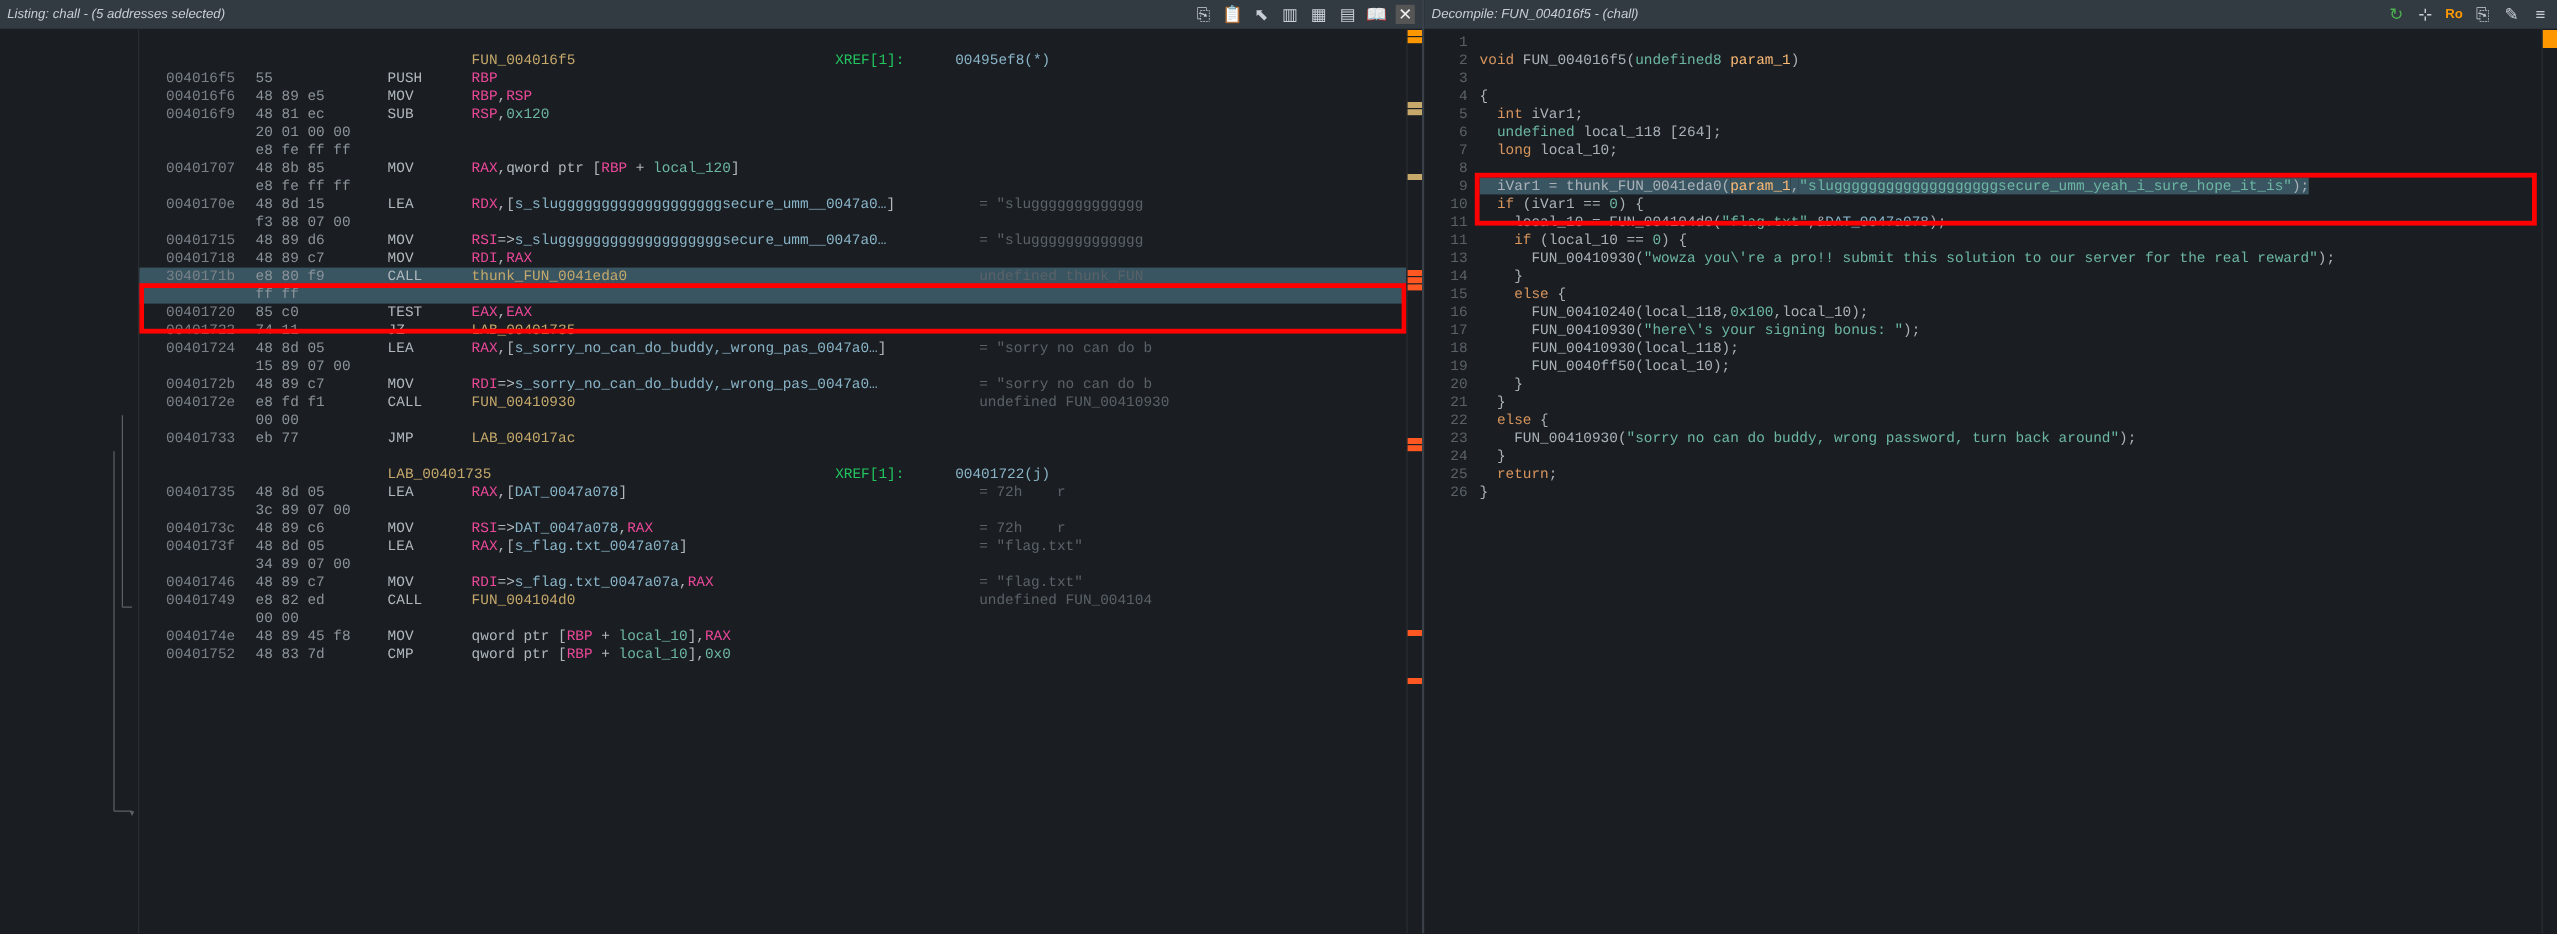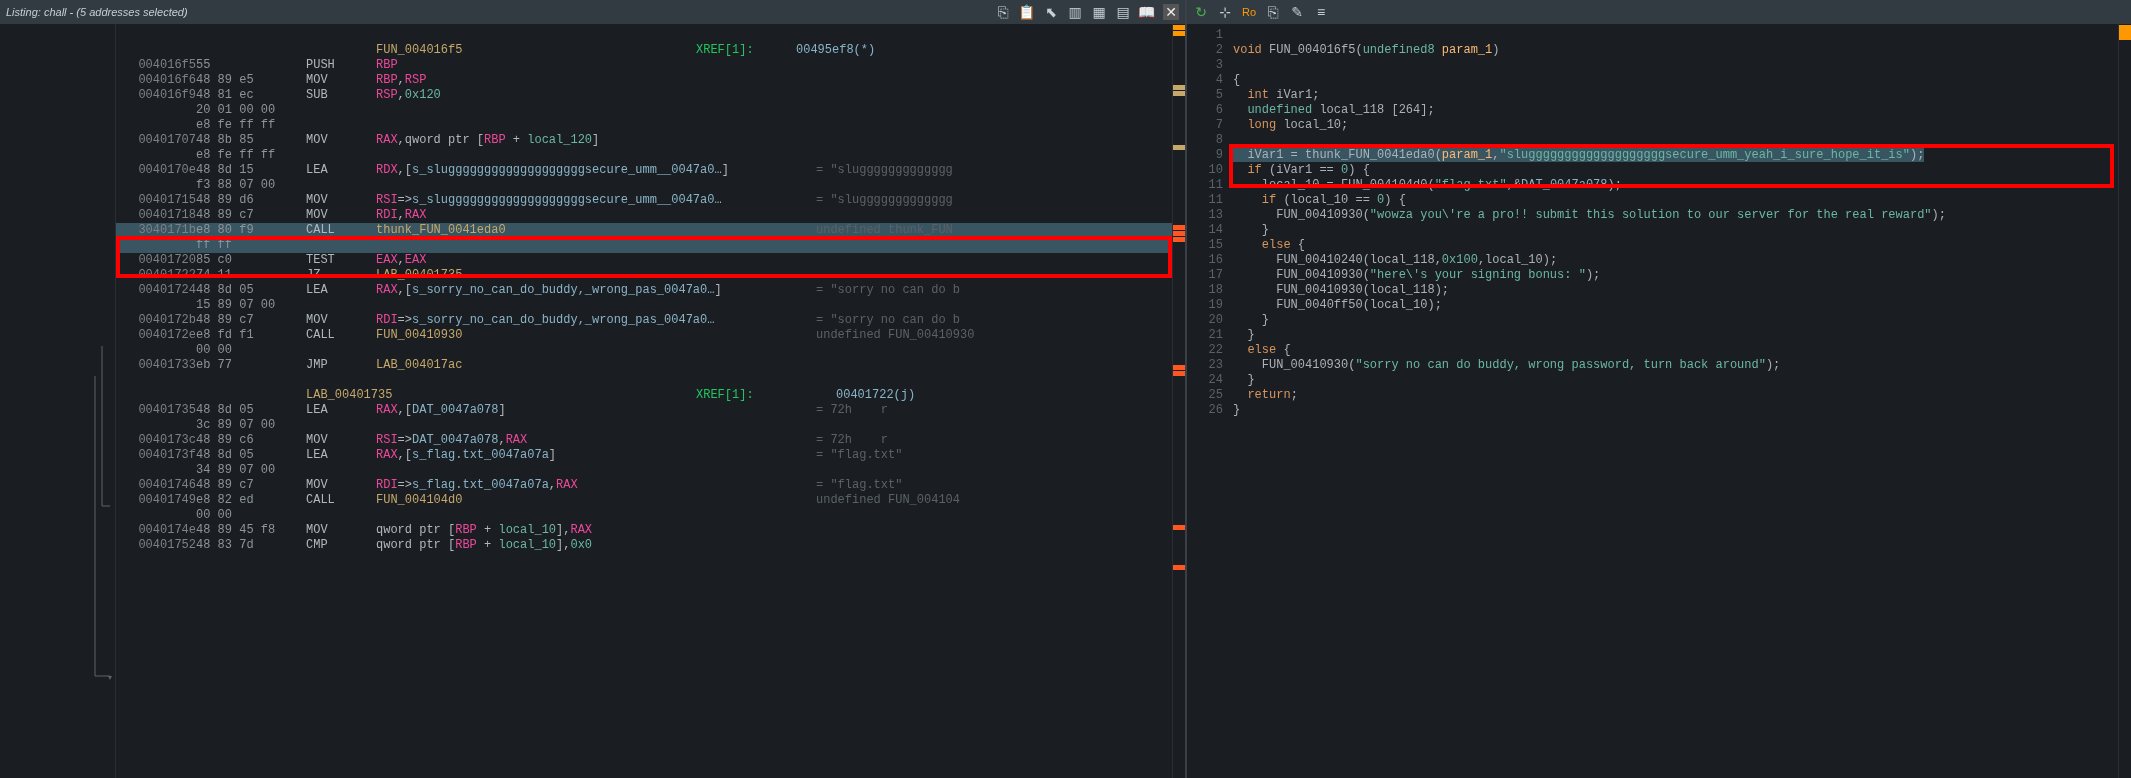--- a/index.html
+++ b/index.html
@@ -18,21 +18,21 @@
 .gutter{width:115px;background:#1a1e23;border-right:1px solid #2a2e33;position:relative}
 .gutter-lines{position:absolute;left:90px;top:0;bottom:0;width:25px}
 .gutter-lines svg{width:100%;height:100%}
 .code-area{flex:1;overflow:hidden;position:relative}
 .marker-strip{width:12px;background:#1a1e23;border-left:1px solid #2a2e33;display:flex;flex-direction:column}
 .marker-strip .mk{width:100%;height:4px;margin:1px 0}
 .code-lines{padding:4px 0 0 0}
 .cl{height:15px;line-height:15px;white-space:pre;position:relative}
 .cl.sel{background:#3a5562}
 .hl-box{position:absolute;border:4px solid #ff0000;pointer-events:none;z-index:10}
-.addr{color:#7a8288;display:inline-block;width:80px;text-align:right;margin-right:0}
+.addr{color:#7a8288;display:inline-block;width:80px;text-align:right;margin-right:17px}
 .bytes{color:#8c949a;display:inline-block;width:110px}
 .mnem{color:#b0b8be;display:inline-block;width:70px}
 .op{color:#b0b8be}
 .reg{color:#ec4899}
 .num{color:#6cb6a3}
 .var{color:#6cb6a3}
 .sym{color:#89b4c7}
 .lab{color:#c5a86a}
 .fn{color:#c5a86a}
 .cmt{color:#5a6268}
@@ -95,21 +95,21 @@
           <div class="cl sel"><span class="addr"></span><span class="bytes">ff ff</span><span class="mnem"></span><span class="op"></span></div>
           <div class="cl"><span class="addr">00401720</span><span class="bytes">85 c0</span><span class="mnem">TEST</span><span class="op"><span class="reg">EAX</span>,<span class="reg">EAX</span></span></div>
           <div class="cl"><span class="addr">00401722</span><span class="bytes">74 11</span><span class="mnem">JZ</span><span class="op"><span class="lab">LAB_00401735</span></span></div>
           <div class="cl"><span class="addr">00401724</span><span class="bytes">48 8d 05</span><span class="mnem">LEA</span><span class="op"><span class="reg">RAX</span><span>,[</span><span class="sym">s_sorry_no_can_do_buddy,_wrong_pas_0047a0…</span><span>]</span></span><span class="cmt" style="position: absolute; left: 700px;">= "sorry no can do b</span></div>
           <div class="cl"><span class="addr"></span><span class="bytes">15 89 07 00</span><span class="mnem"></span><span class="op"></span></div>
           <div class="cl"><span class="addr">0040172b</span><span class="bytes">48 89 c7</span><span class="mnem">MOV</span><span class="op"><span class="reg">RDI</span><span>=&gt;</span><span class="sym">s_sorry_no_can_do_buddy,_wrong_pas_0047a0…</span></span><span class="cmt" style="position: absolute; left: 700px;">= "sorry no can do b</span></div>
           <div class="cl"><span class="addr">0040172e</span><span class="bytes">e8 fd f1</span><span class="mnem">CALL</span><span class="op"><span class="fn">FUN_00410930</span></span><span class="cmt" style="position: absolute; left: 700px;">undefined FUN_00410930</span></div>
           <div class="cl"><span class="addr"></span><span class="bytes">00 00</span><span class="mnem"></span><span class="op"></span></div>
           <div class="cl"><span class="addr">00401733</span><span class="bytes">eb 77</span><span class="mnem">JMP</span><span class="op"><span class="lab">LAB_004017ac</span></span></div>
           <div class="cl"><span class="addr"></span><span class="bytes"></span><span class="mnem"></span><span class="op"></span></div>
-          <div class="cl"><span class="addr"></span><span class="bytes"></span><span class="lab">LAB_00401735</span><span class="xref" style="position: absolute; left: 580px;">XREF[1]:    </span><span class="sym" style="position: absolute; left: 720px;">00401722(j)</span></div>
+          <div class="cl"><span class="addr"></span><span class="bytes"></span><span class="lab">LAB_00401735</span><span class="xref" style="position: absolute; left: 580px;">XREF[1]:    </span><span class="sym" style="position: absolute; left: 680px;">00401722(j)</span></div>
           <div class="cl"><span class="addr">00401735</span><span class="bytes">48 8d 05</span><span class="mnem">LEA</span><span class="op"><span class="reg">RAX</span><span>,[</span><span class="sym">DAT_0047a078</span><span>]</span></span><span class="cmt" style="position: absolute; left: 700px;">= 72h    r</span></div>
           <div class="cl"><span class="addr"></span><span class="bytes">3c 89 07 00</span><span class="mnem"></span><span class="op"></span></div>
           <div class="cl"><span class="addr">0040173c</span><span class="bytes">48 89 c6</span><span class="mnem">MOV</span><span class="op"><span class="reg">RSI</span><span>=&gt;</span><span class="sym">DAT_0047a078</span><span>,</span><span class="reg">RAX</span></span><span class="cmt" style="position: absolute; left: 700px;">= 72h    r</span></div>
           <div class="cl"><span class="addr">0040173f</span><span class="bytes">48 8d 05</span><span class="mnem">LEA</span><span class="op"><span class="reg">RAX</span><span>,[</span><span class="sym">s_flag.txt_0047a07a</span><span>]</span></span><span class="cmt" style="position: absolute; left: 700px;">= "flag.txt"</span></div>
           <div class="cl"><span class="addr"></span><span class="bytes">34 89 07 00</span><span class="mnem"></span><span class="op"></span></div>
           <div class="cl"><span class="addr">00401746</span><span class="bytes">48 89 c7</span><span class="mnem">MOV</span><span class="op"><span class="reg">RDI</span><span>=&gt;</span><span class="sym">s_flag.txt_0047a07a</span><span>,</span><span class="reg">RAX</span></span><span class="cmt" style="position: absolute; left: 700px;">= "flag.txt"</span></div>
           <div class="cl"><span class="addr">00401749</span><span class="bytes">e8 82 ed</span><span class="mnem">CALL</span><span class="op"><span class="fn">FUN_004104d0</span></span><span class="cmt" style="position: absolute; left: 700px;">undefined FUN_004104</span></div>
           <div class="cl"><span class="addr"></span><span class="bytes">00 00</span><span class="mnem"></span><span class="op"></span></div>
           <div class="cl"><span class="addr">0040174e</span><span class="bytes">48 89 45 f8</span><span class="mnem">MOV</span><span class="op"><span>qword ptr [</span><span class="reg">RBP</span><span> + </span><span class="var">local_10</span><span>],</span><span class="reg">RAX</span></span></div>
           <div class="cl"><span class="addr">00401752</span><span class="bytes">48 83 7d</span><span class="mnem">CMP</span><span class="op"><span>qword ptr [</span><span class="reg">RBP</span><span> + </span><span class="var">local_10</span><span>],</span><span class="num">0x0</span></span></div>
@@ -128,24 +128,25 @@
         <div class="mk" style="background: rgb(255, 87, 34); position: absolute; top: 340px; left: 0px; right: 0px; height: 5px;"></div>
         <div class="mk" style="background: rgb(255, 87, 34); position: absolute; top: 346px; left: 0px; right: 0px; height: 5px;"></div>
         <div class="mk" style="background: rgb(255, 87, 34); position: absolute; top: 500px; left: 0px; right: 0px; height: 5px;"></div>
         <div class="mk" style="background: rgb(255, 87, 34); position: absolute; top: 540px; left: 0px; right: 0px; height: 5px;"></div>
       </div>
   </div>
 </div>
 
 <div class="pane right-pane">
   <div class="titlebar">
+    <span class="title">Decompile: FUN_004016f5 - (chall)</span>
     <span class="icons">
       <span class="icon green">↻</span>
       <span class="icon">⊹</span>
-      <span class="icon orange" style="font-weight:normal;font-size:11px">Ro</span>
+      <span class="icon orange" style="font-weight:bold;font-size:11px">Ro</span>
       <span class="icon">⎘</span>
       <span class="icon">✎</span>
       <span class="icon">≡</span>
     </span>
   </div>
   <div class="decomp-body">
     <div class="ln-gutter" id="decomp-gutter">
         <div>1</div>
         <div>2</div>
         <div>3</div>

